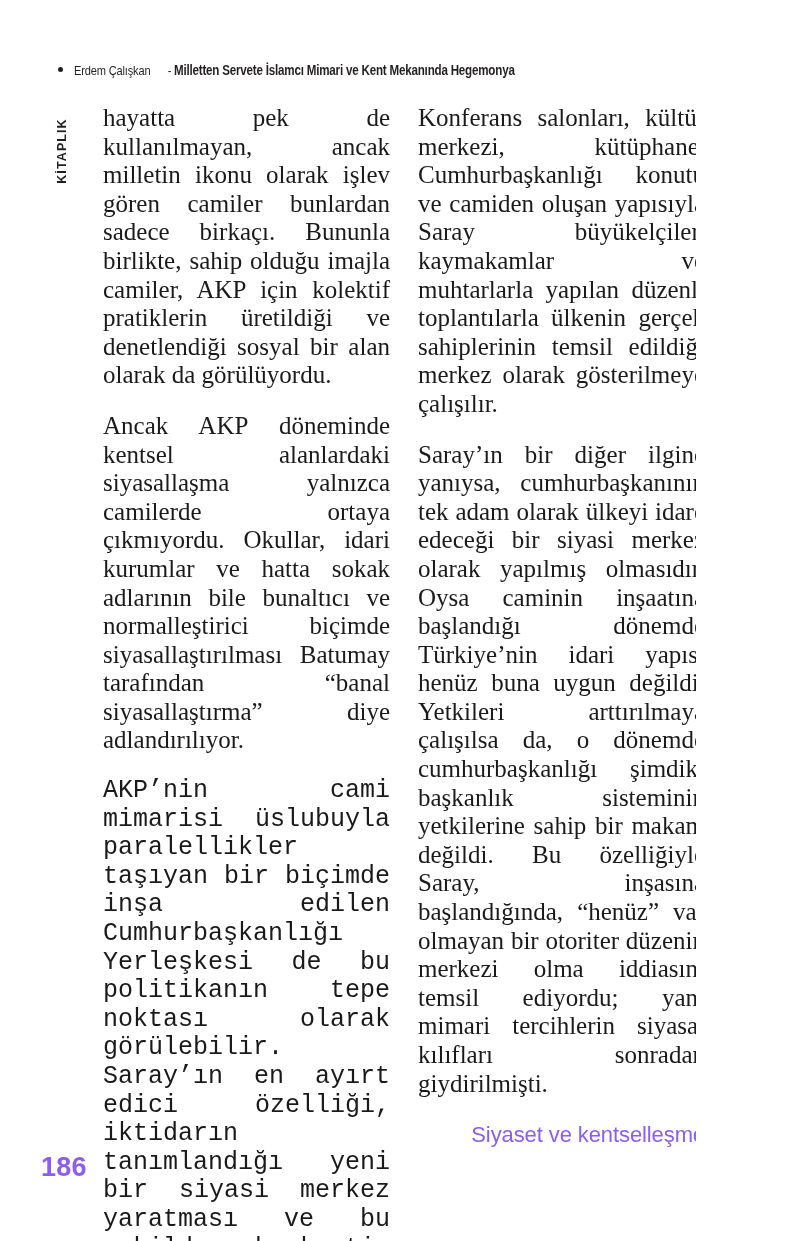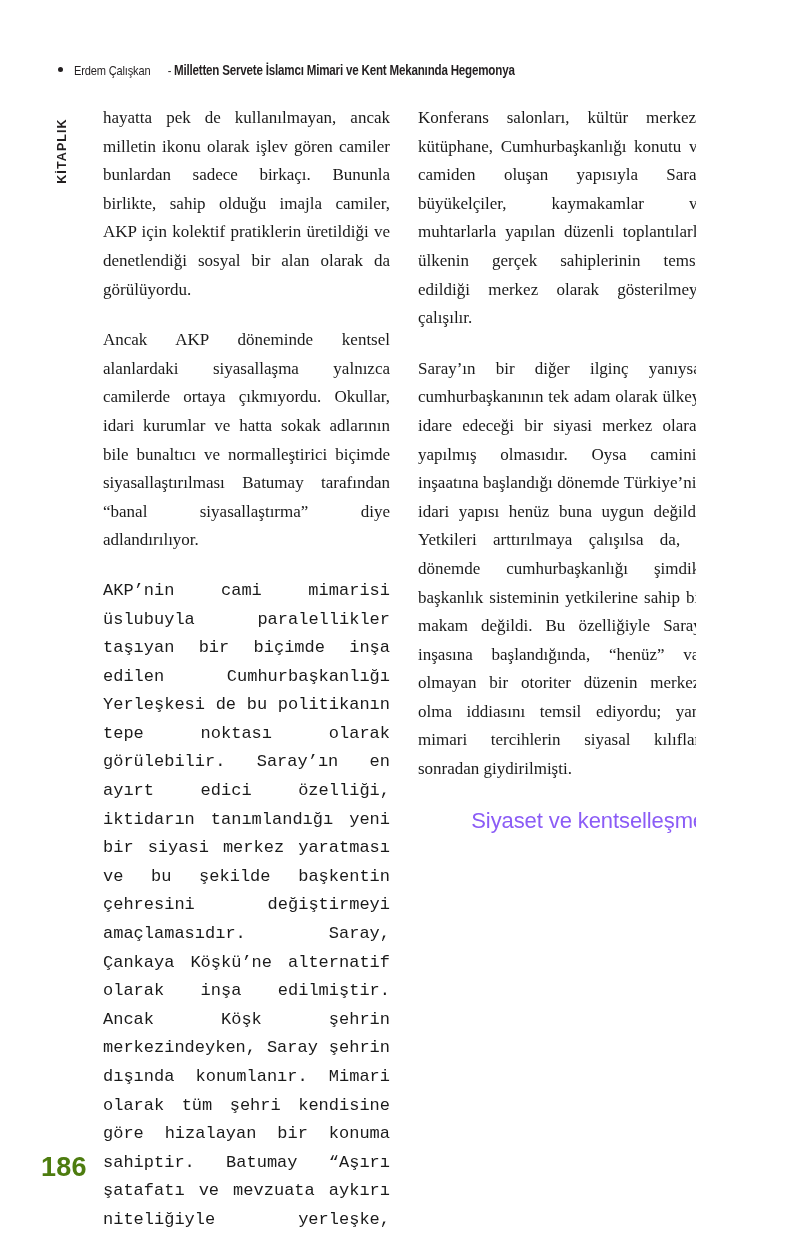--- a/index.html
+++ b/index.html
@@ -103,21 +103,21 @@
     position: absolute;
     top: 0;
     width: 287px;
   }
   .col-left  { left: 0; }
   .col-right { left: 315px; }
 
   .col p {
     margin: 0;
     font-family: "Liberation Serif", serif;
-    font-size: 17px;
+    font-size: 25px;
     line-height: 28.6px;
     text-align: justify;
     text-justify: inter-word;
     color: #1a1a1a;
     hyphens: none;
     -webkit-hyphens: none;
   }
   .col p + p {
     margin-top: 22px;
   }
@@ -138,21 +138,21 @@
   }
 
   
   .folio {
     position: absolute;
     left: 41px;
     top: 1152px;
     font-family: "Liberation Sans", sans-serif;
     font-size: 27px;
     font-weight: 700;
-    color: #4d7c0f;
+    color: #8b5cf6;
     letter-spacing: 0.2px;
   }
 </style>
 </head>
 <body>
 
 <div class="page">
 
   <div class="running-head">
     <span class="rh-bullet"></span>

